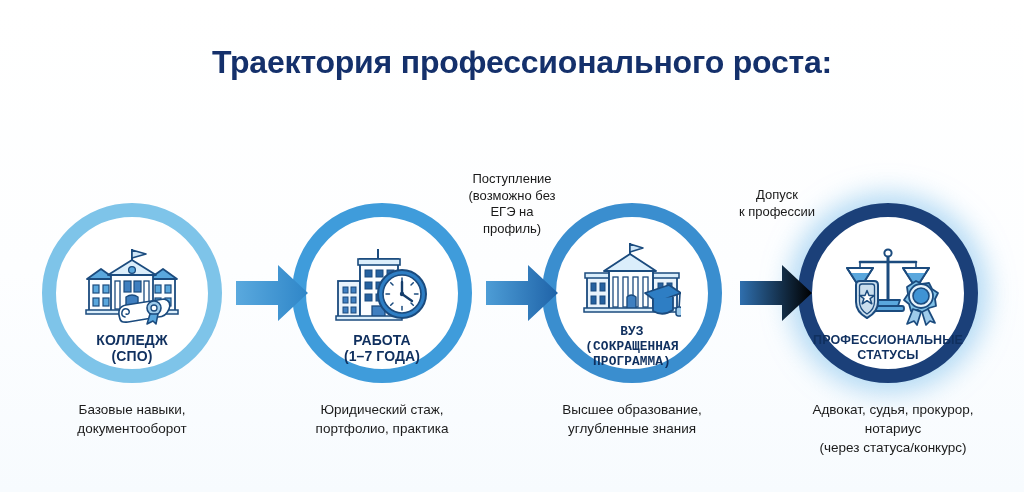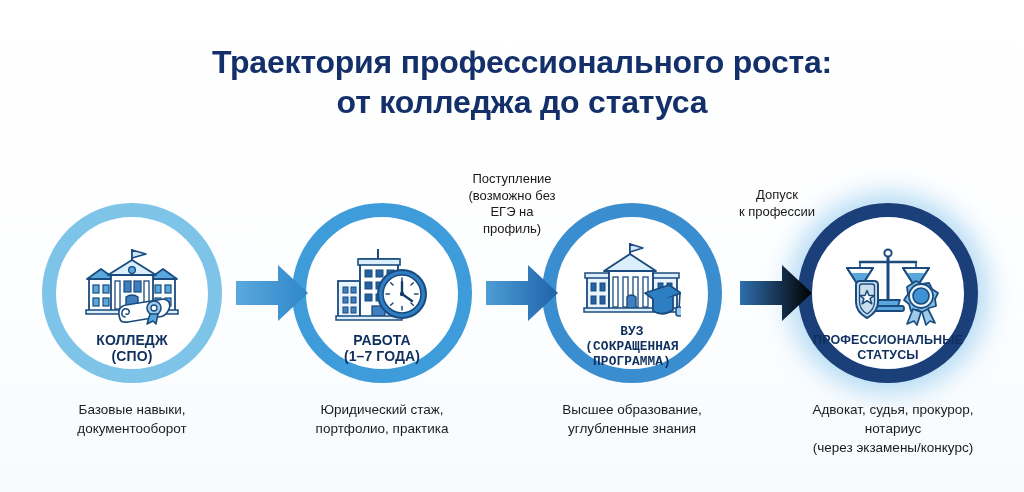--- a/index.html
+++ b/index.html
@@ -122,21 +122,20 @@
   #caption-3 { left: 522px; width: 220px; text-align: center; }
   #caption-4 { left: 768px; width: 250px; }
 </style>
 </head>
 <body>
 
 <div id="canvas">
 
   <div class="title">
     <span class="line">Траектория профессионального роста:</span>
-    <span class="line">от колледжа до статуса</span>
   </div>
 
   <div class="node" id="node-1">
     <div class="icon-wrap">
       <svg width="96" height="80" viewBox="0 0 96 80">
 
         <line x1="48" y1="4" x2="48" y2="18" stroke="#1b4b7e" stroke-width="2"></line>
         <path d="M48 5 L62 9 L48 13 Z" fill="#cfe6f7" stroke="#1b4b7e" stroke-width="1.6" stroke-linejoin="round"></path>
 
         <rect x="5" y="34" width="24" height="32" fill="#fbfdff" stroke="#1b4b7e" stroke-width="1.8"></rect>
@@ -356,15 +355,15 @@
 к профессии</div>
 
   <div class="caption" id="caption-2">Юридический стаж,
 портфолио, практика</div>
   <div class="caption" id="caption-1">Базовые навыки,
 документооборот</div>
   <div class="caption" id="caption-3">Высшее образование,
 углубленные знания</div>
   <div class="caption" id="caption-4">Адвокат, судья, прокурор,
 нотариус
-(через экзамены/конкурс)</div>
+(через статуса/конкурс)</div>
 
 </div>
 
 </body></html>

